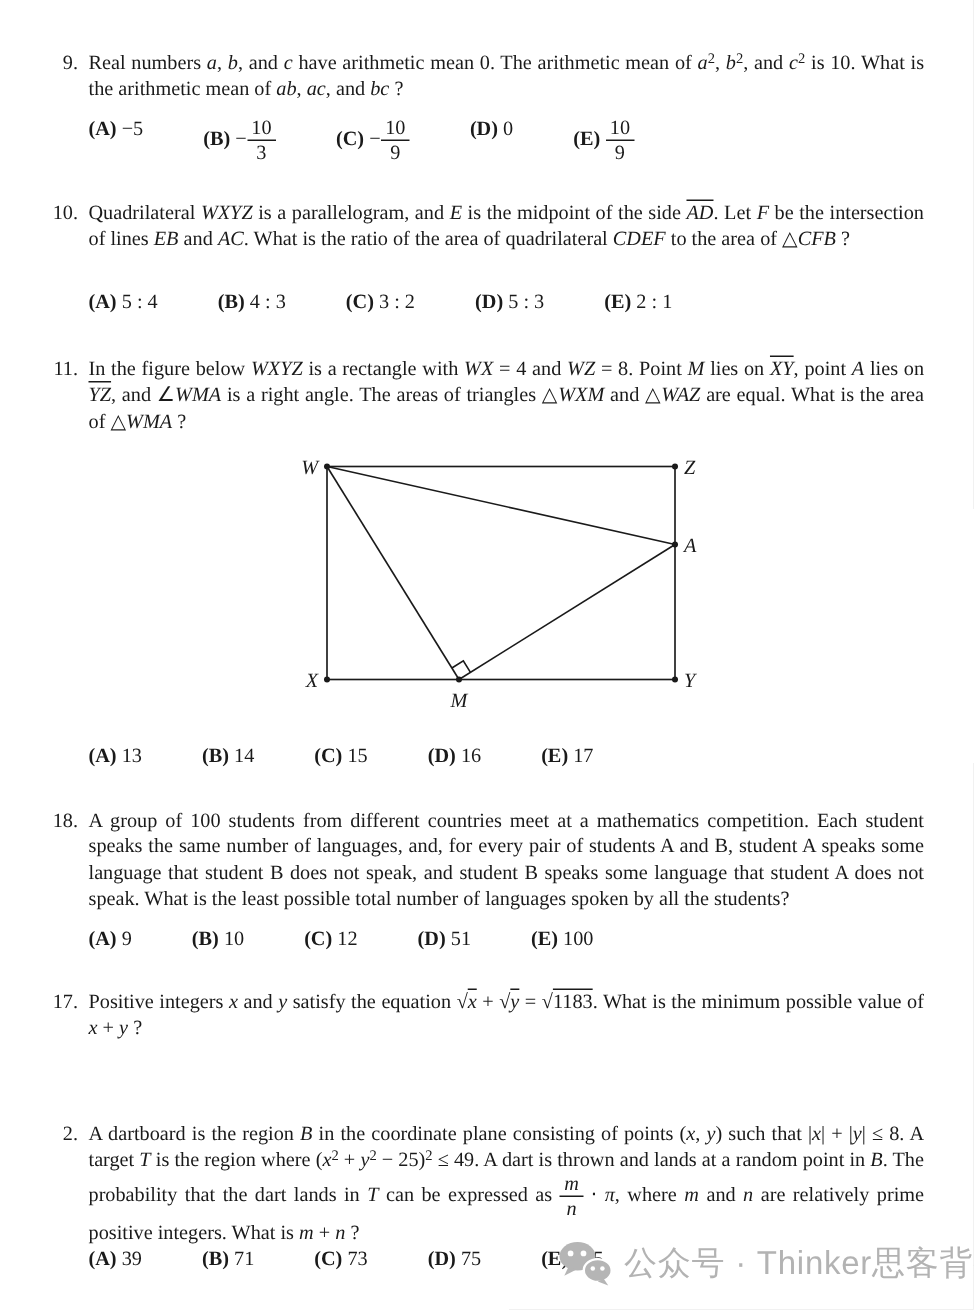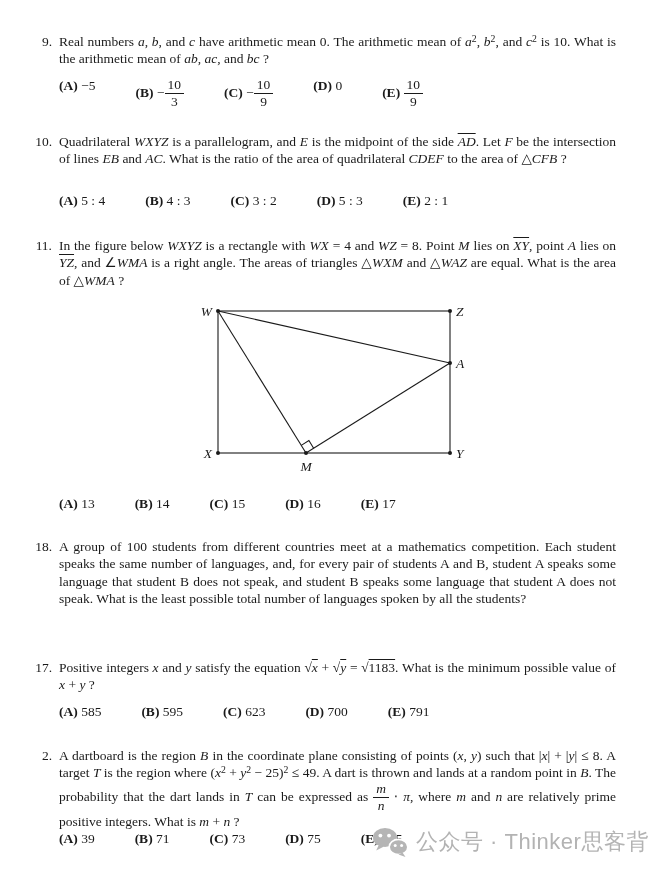--- a/index.html
+++ b/index.html
@@ -104,32 +104,32 @@
     <span><b>(B)</b> 14</span>
     <span><b>(C)</b> 15</span>
     <span><b>(D)</b> 16</span>
     <span><b>(E)</b> 17</span>
   </div>
 
   <section class="q" style="top:538px">
     <span class="qnum">18.</span>
     <p class="qbody">A group of 100 students from different countries meet at a mathematics competition. Each student speaks the same number of languages, and, for every pair of students A and B, student A speaks some language that student B does not speak, and student B speaks some language that student A does not speak. What is the least possible total number of languages spoken by all the students?</p>
   </section>
+  <div class="answers" style="top:618px">
+    <span><b>(A)</b> 9</span>
+    <span><b>(B)</b> 10</span>
+    <span><b>(C)</b> 12</span>
+    <span><b>(D)</b> 51</span>
+    <span><b>(E)</b> 100</span>
+  </div>
 
   <section class="q" style="top:659px">
     <span class="qnum">17.</span>
     <p class="qbody">Positive integers <i>x</i> and <i>y</i> satisfy the equation √<span class="ol"><i>x</i></span> + √<span class="ol"><i>y</i></span> = √<span class="ol">1183</span>. What is the minimum possible value of <i>x</i> + <i>y</i> ?</p>
   </section>
-  <div class="answers" style="top:704px">
-    <span><b>(A)</b> 585</span>
-    <span><b>(B)</b> 595</span>
-    <span><b>(C)</b> 623</span>
-    <span><b>(D)</b> 700</span>
-    <span><b>(E)</b> 791</span>
-  </div>
 
   <section class="q" style="top:747px">
     <span class="qnum">2.</span>
     <p class="qbody">A dartboard is the region <i>B</i> in the coordinate plane consisting of points (<i>x</i>, <i>y</i>) such that |<i>x</i>| + |<i>y</i>| ≤ 8. A target <i>T</i> is the region where (<i>x</i><sup>2</sup> + <i>y</i><sup>2</sup> − 25)<sup>2</sup> ≤ 49. A dart is thrown and lands at a random point in <i>B</i>. The probability that the dart lands in <i>T</i> can be expressed as <span class="frac"><span class="fn"><i>m</i></span><span class="fd"><i>n</i></span></span> ⋅ <i>π</i>, where <i>m</i> and <i>n</i> are relatively prime positive integers. What is <i>m</i> + <i>n</i> ?</p>
   </section>
   <div class="answers" style="top:831px">
     <span><b>(A)</b> 39</span>
     <span><b>(B)</b> 71</span>
     <span><b>(C)</b> 73</span>
     <span><b>(D)</b> 75</span>

